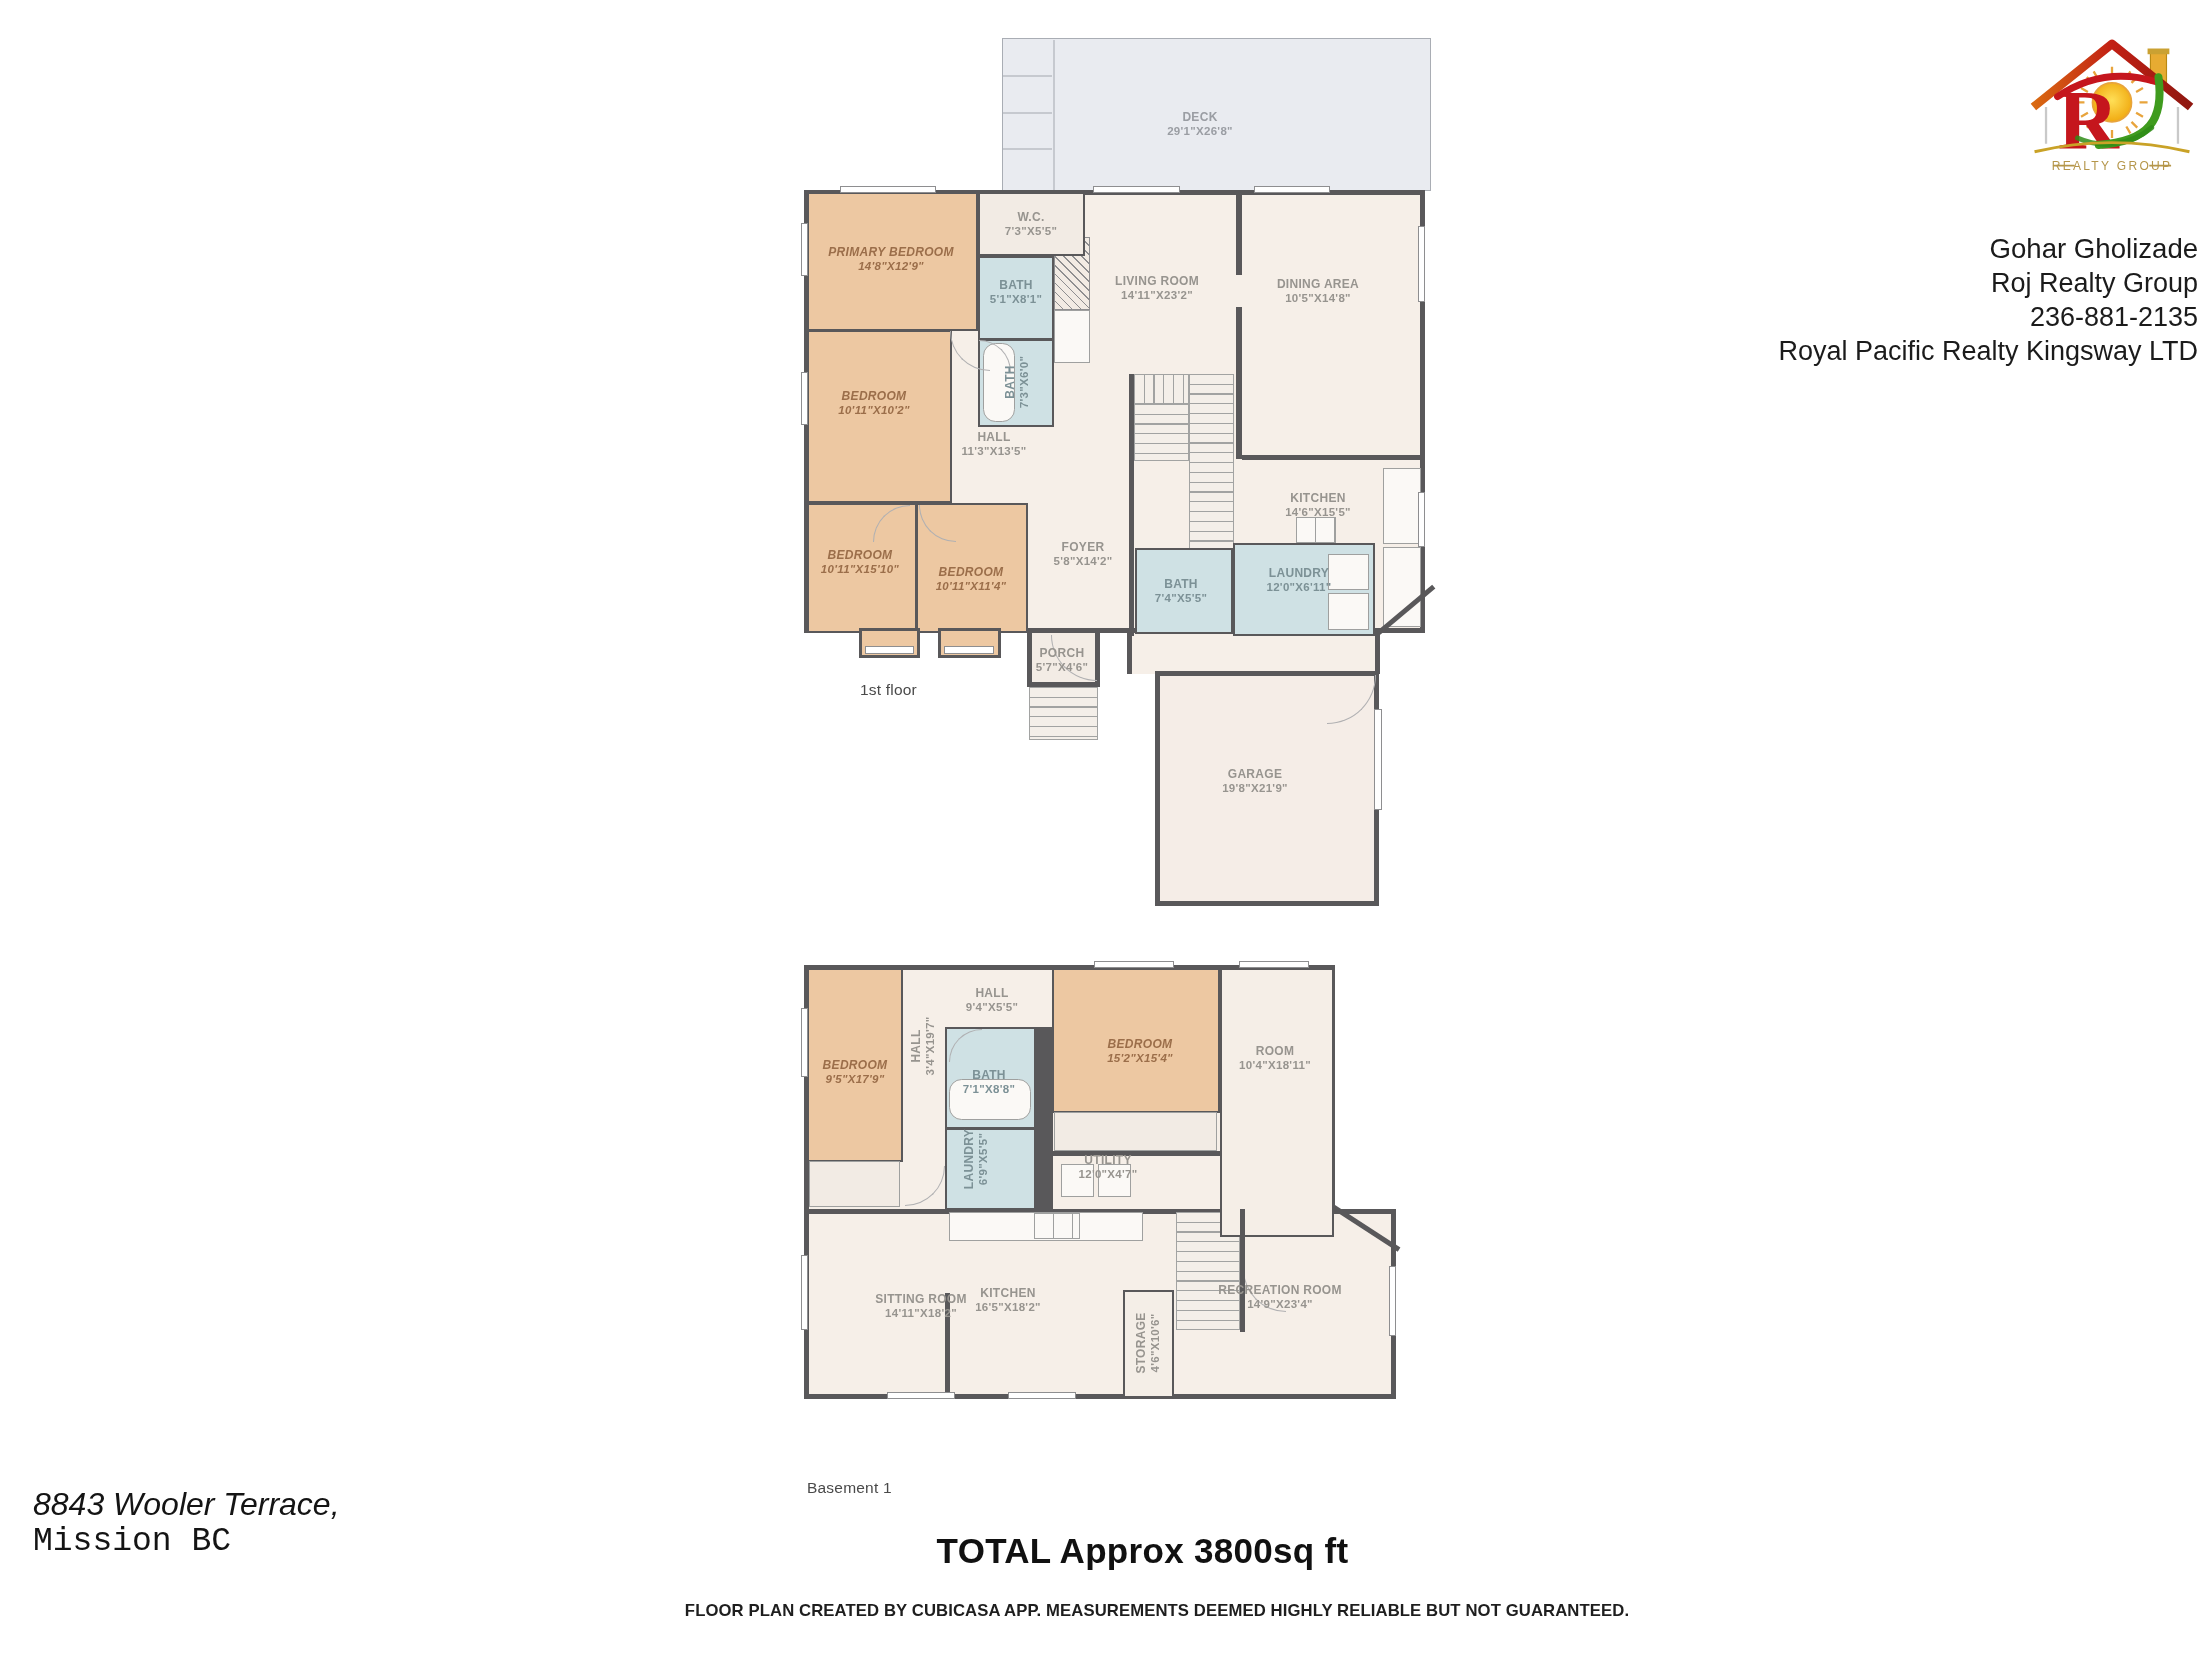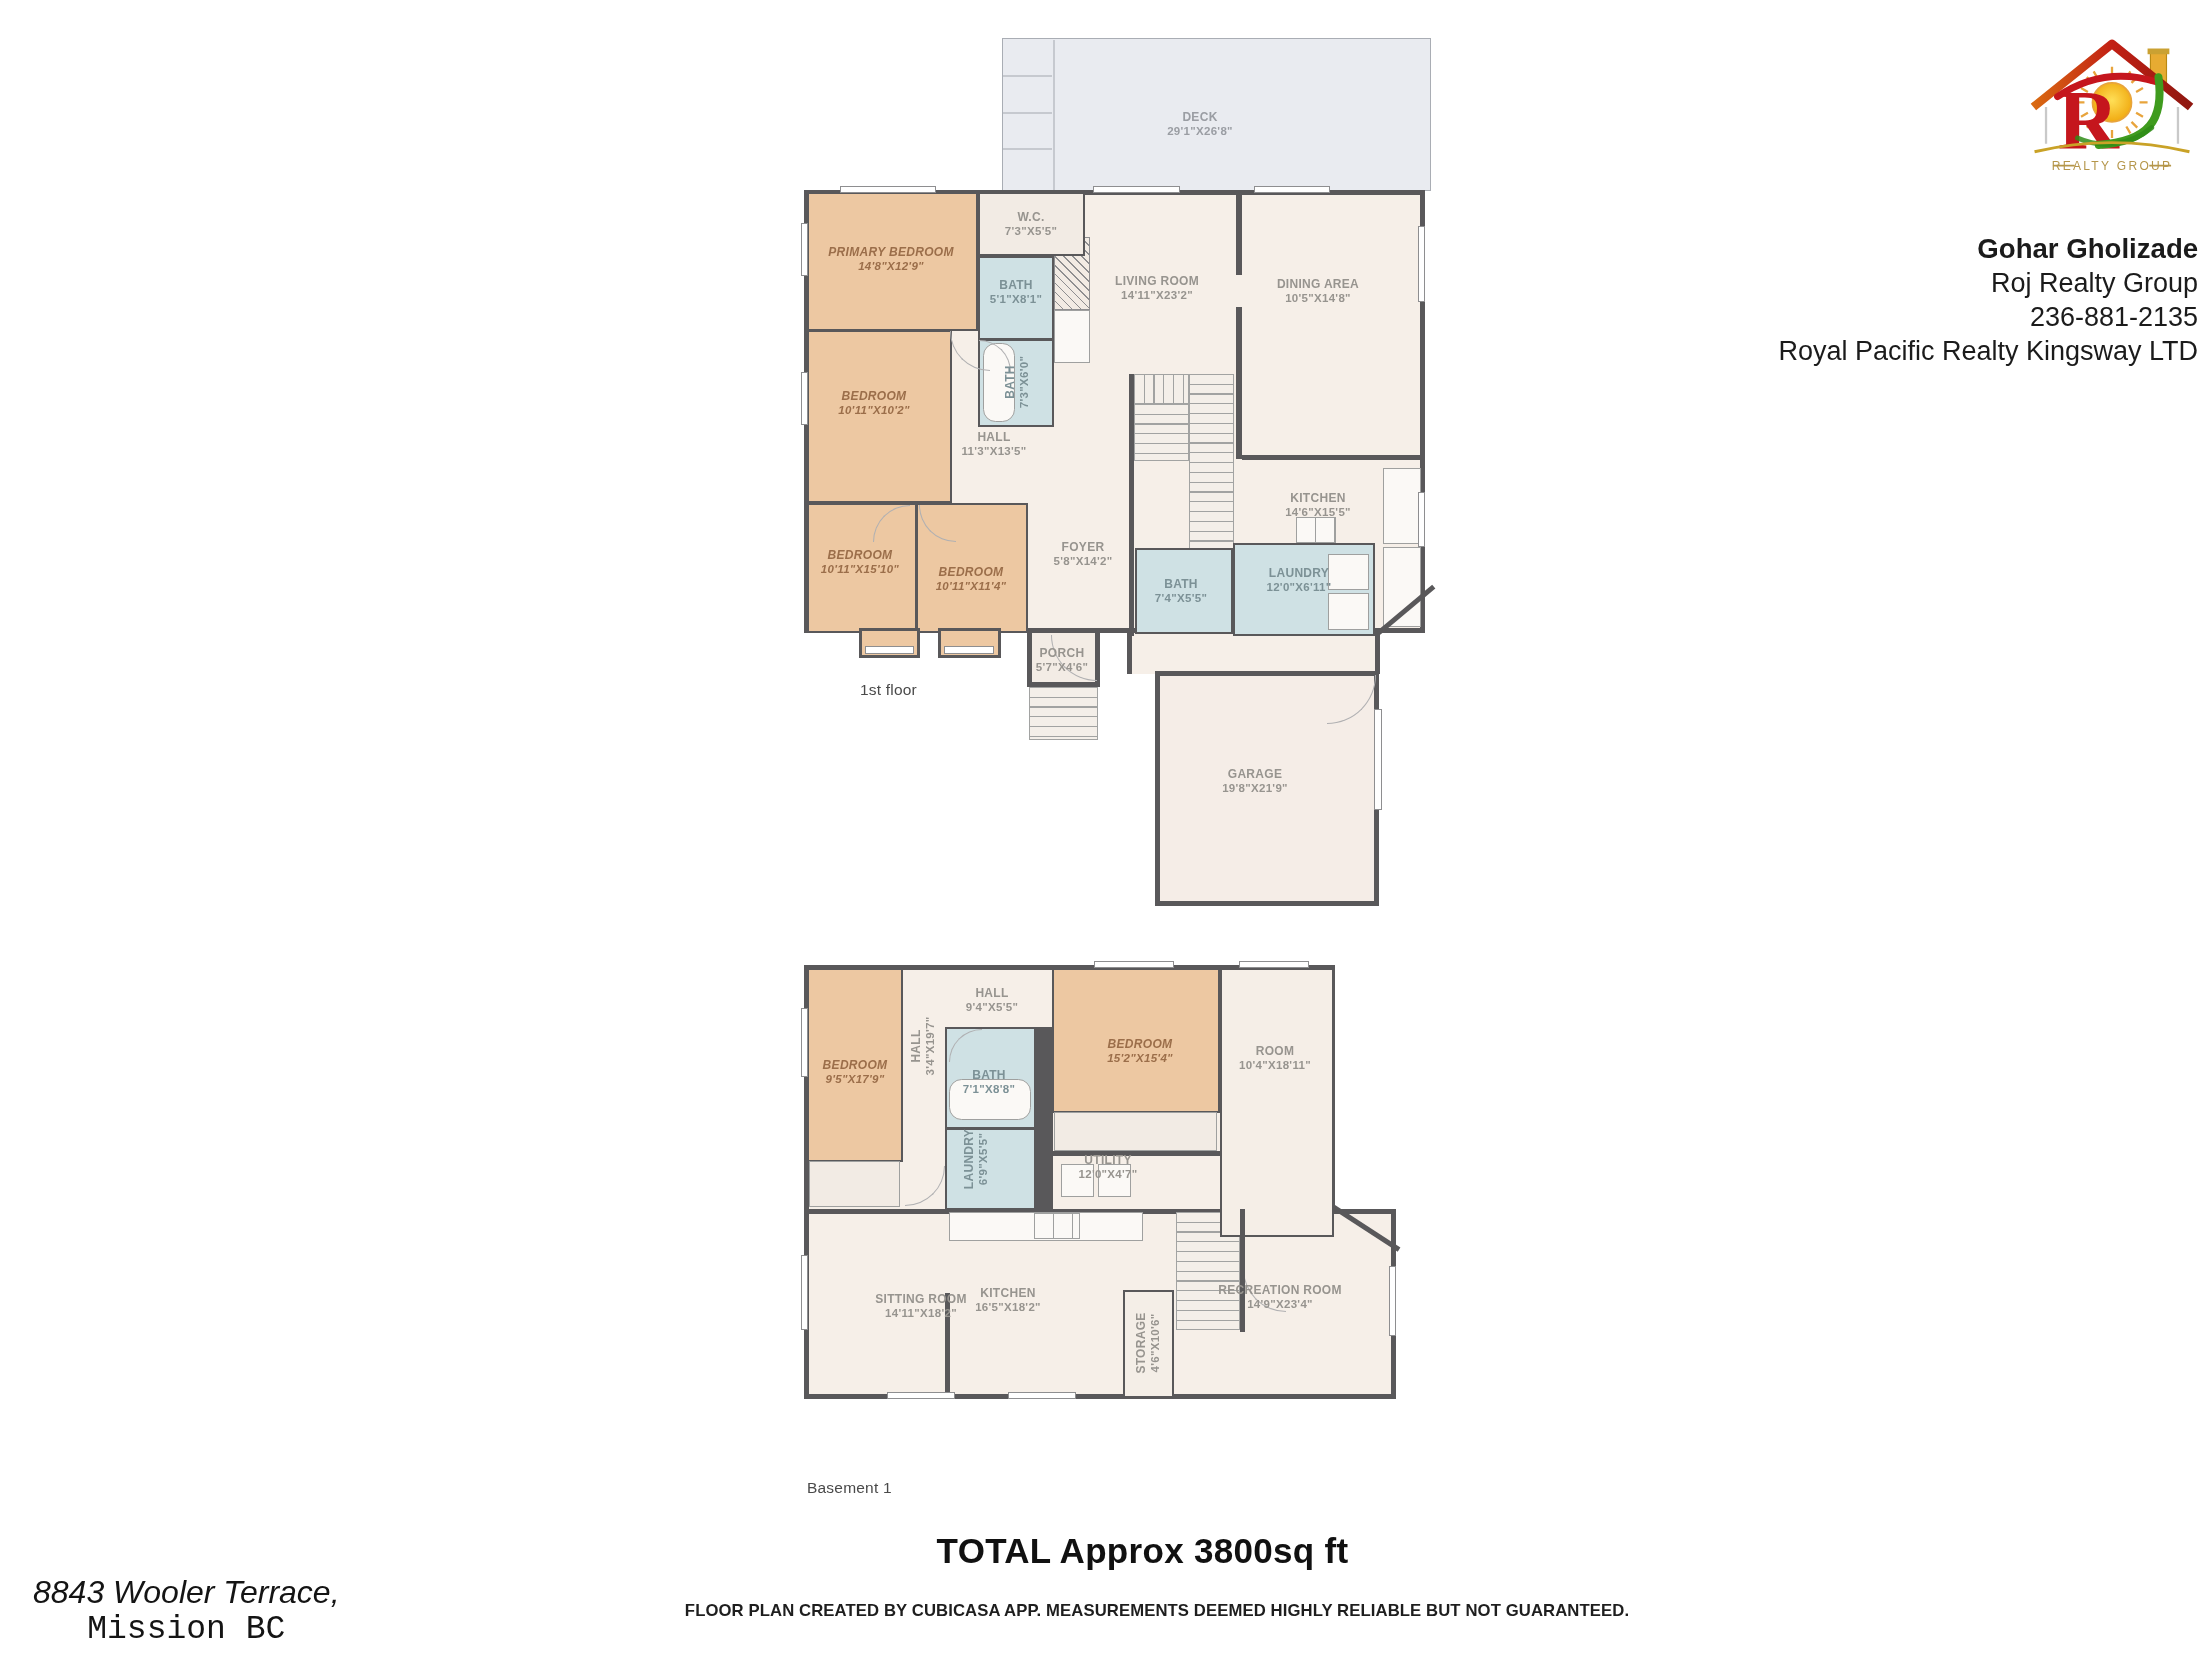--- a/index.html
+++ b/index.html
@@ -38,24 +38,24 @@
   .vert{transform:translate(-50%,-50%) rotate(-90deg);}
   .c-tan{color:#9b6e4a;font-style:italic;}
   .c-gray{color:#97948f;}
   .c-blue{color:#7c9196;}
   .c-deck{color:#9a9da3;}
 
   .floor-tag{position:absolute;font-size:15.5px;color:#4a4a4a;z-index:30;letter-spacing:0.2px;}
 
   
   .agent{position:absolute;top:232px;right:6.9px;text-align:right;color:#1b1b1b;z-index:40;}
-  .agent .a-name{font-size:27.6px;font-weight:700;line-height:34px;}
+  .agent .a-name{font-size:27.6px;font-weight:400;line-height:34px;}
   .agent .a-line{font-size:27px;font-weight:400;line-height:34px;}
   .logo{position:absolute;left:2023px;top:29px;z-index:40;}
-  .address{position:absolute;left:33px;top:1573px;color:#141414;z-index:40;text-align:center;}
+  .address{position:absolute;left:33px;top:1485px;color:#141414;z-index:40;}
   .address .ad1{font-size:32px;font-style:italic;line-height:38px;}
   .address .ad2{font-size:33px;line-height:38px;font-family:Liberation Mono, monospace;}
   .total{position:absolute;left:821px;top:1531px;width:643px;text-align:center;
          font-size:35px;font-weight:700;color:#111;z-index:40;letter-spacing:0.3px;}
   .disclaimer{position:absolute;left:643px;top:1601px;width:1028px;text-align:center;
          font-size:16.7px;font-weight:600;color:#1e1e1e;z-index:40;letter-spacing:0.1px;}
 </style>
 </head>
 <body>
 

